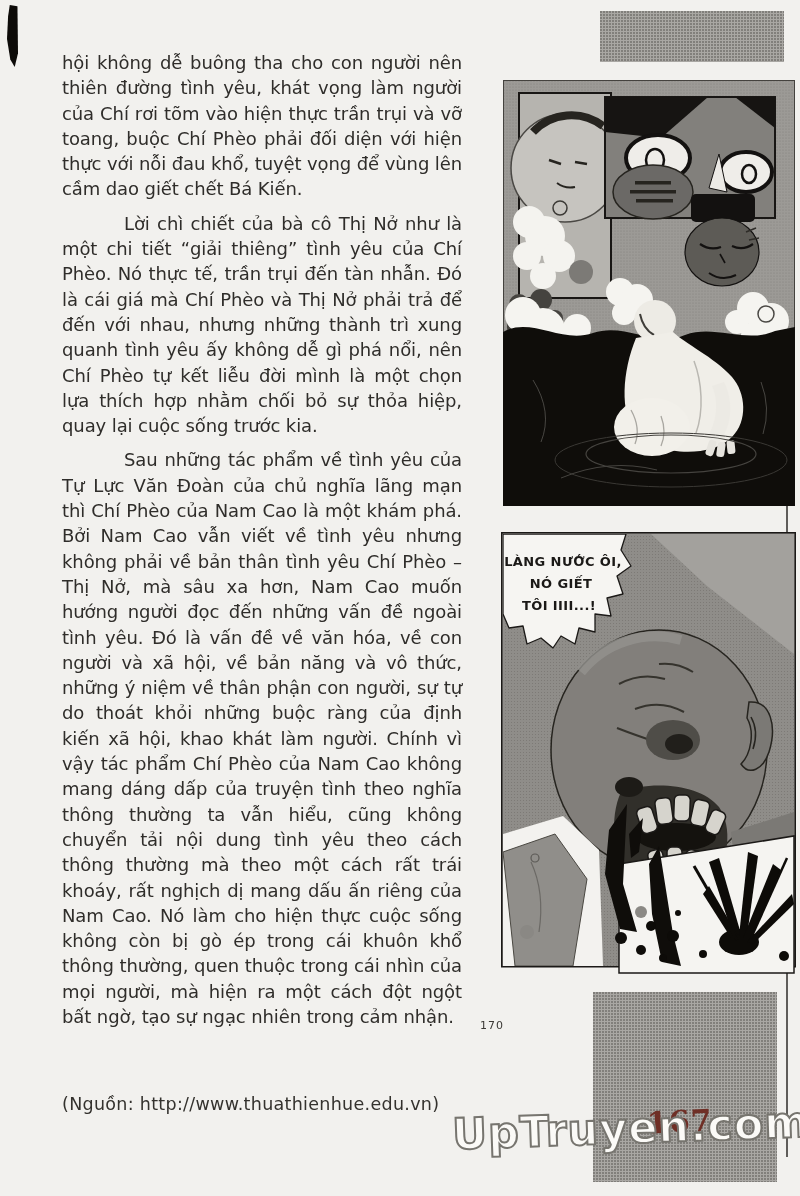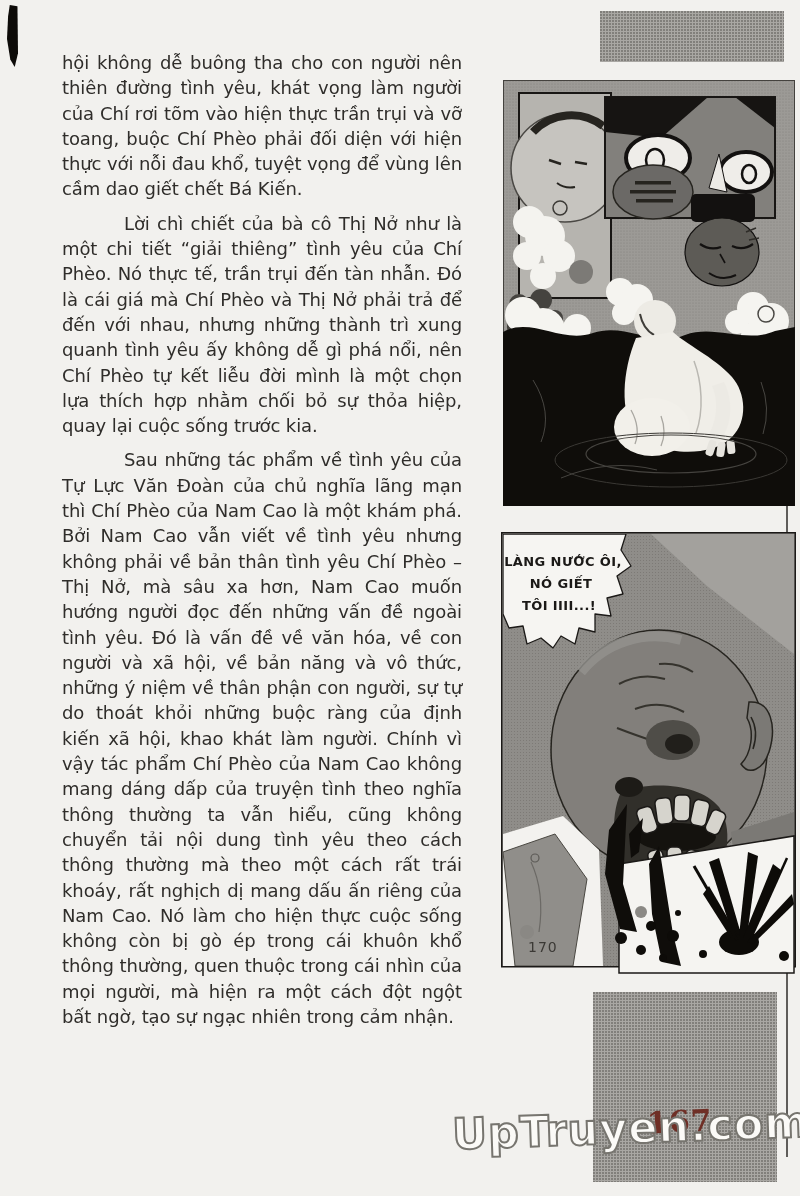--- a/index.html
+++ b/index.html
@@ -23,21 +23,21 @@
   .text-col p.ind{text-indent:62px;}
   .source-line{position:absolute;left:62px;top:1094px;font-size:17.5px;color:#34322e;letter-spacing:.3px;}
 
   
   .panel{position:absolute;margin-left:20px;}
   .panel.p1{left:483px;top:80px;width:292px;height:426px;}
   .panel.p2{left:481px;top:532px;width:295px;height:443px;}
   .panel svg{display:block;}
   .p2 text{font-family:"DejaVu Sans",sans-serif;font-weight:bold;font-size:13px;fill:#1b1917;letter-spacing:.4px;}
 
-  .manga-pageno{position:absolute;left:480px;top:939px;font-size:14px;color:#3b3935;letter-spacing:1px;margin-left:48px;}
+  .manga-pageno{position:absolute;left:480px;top:1019px;font-size:11px;color:#3b3935;letter-spacing:1px;}
 
   
   .edge-line{position:absolute;left:786px;top:85px;width:2px;height:1072px;background:#3a3834;opacity:.8;}
 
   
   .book-pageno{position:absolute;left:647px;top:1104px;z-index:4;
     font-family:"DejaVu Serif",serif;font-weight:bold;font-size:30px;color:#6f2f26;
     transform:rotate(-3deg);letter-spacing:1px;}
   .watermark{position:absolute;left:452px;top:1103px;z-index:5;
     font-weight:bold;font-size:43px;letter-spacing:1px;color:#fbfaf7;
@@ -53,20 +53,21 @@
   <div class="gray-box top"></div>
   <div class="gray-box bottom"></div>
   <div class="edge-line"></div>
 
   <div class="text-col">
     <p>hội không dễ buông tha cho con người nên thiên đường tình yêu, khát vọng làm người của Chí rơi tõm vào hiện thực trần trụi và vỡ toang, buộc Chí Phèo phải đối diện với hiện thực với nỗi đau khổ, tuyệt vọng để vùng lên cầm dao giết chết Bá Kiến.</p>
     <p class="ind">Lời chì chiết của bà cô Thị Nở như là một chi tiết “giải thiêng” tình yêu của Chí Phèo. Nó thực tế, trần trụi đến tàn nhẫn. Đó là cái giá mà Chí Phèo và Thị Nở phải trả để đến với nhau, nhưng những thành trì xung quanh tình yêu ấy không dễ gì phá nổi, nên Chí Phèo tự kết liễu đời mình là một chọn lựa thích hợp nhằm chối bỏ sự thỏa hiệp, quay lại cuộc sống trước kia.</p>
     <p class="ind">Sau những tác phẩm về tình yêu của Tự Lực Văn Đoàn của chủ nghĩa lãng mạn thì Chí Phèo của Nam Cao là một khám phá. Bởi Nam Cao vẫn viết về tình yêu nhưng không phải về bản thân tình yêu Chí Phèo – Thị Nở, mà sâu xa hơn, Nam Cao muốn hướng người đọc đến những vấn đề ngoài tình yêu. Đó là vấn đề về văn hóa, về con người và xã hội, về bản năng và vô thức, những ý niệm về thân phận con người, sự tự do thoát khỏi những buộc ràng của định kiến xã hội, khao khát làm người. Chính vì vậy tác phẩm Chí Phèo của Nam Cao không mang dáng dấp của truyện tình theo nghĩa thông thường ta vẫn hiểu, cũng không chuyển tải nội dung tình yêu theo cách thông thường mà theo một cách rất trái khoáy, rất nghịch dị mang dấu ấn riêng của Nam Cao. Nó làm cho hiện thực cuộc sống không còn bị gò ép trong cái khuôn khổ thông thường, quen thuộc trong cái nhìn của mọi người, mà hiện ra một cách đột ngột bất ngờ, tạo sự ngạc nhiên trong cảm nhận.</p>
   </div>
 
+  <div class="source-line">(Nguồn: http://www.thuathienhue.edu.vn)</div>
 
   <div class="panel p1">
     <svg viewBox="0 0 292 426" width="292" height="426">
       <defs>
         <pattern id="ht1" width="3" height="3" patternUnits="userSpaceOnUse">
           <circle cx="1" cy="1" r="0.55" fill="rgba(58,56,52,0.28)"></circle>
         </pattern>
       </defs>
       <rect x="0.5" y="0.5" width="291" height="425" fill="#9c9a96" stroke="#44423e" stroke-width="1"></rect>
       <rect x="0.5" y="0.5" width="291" height="425" fill="url(#ht1)"></rect>

